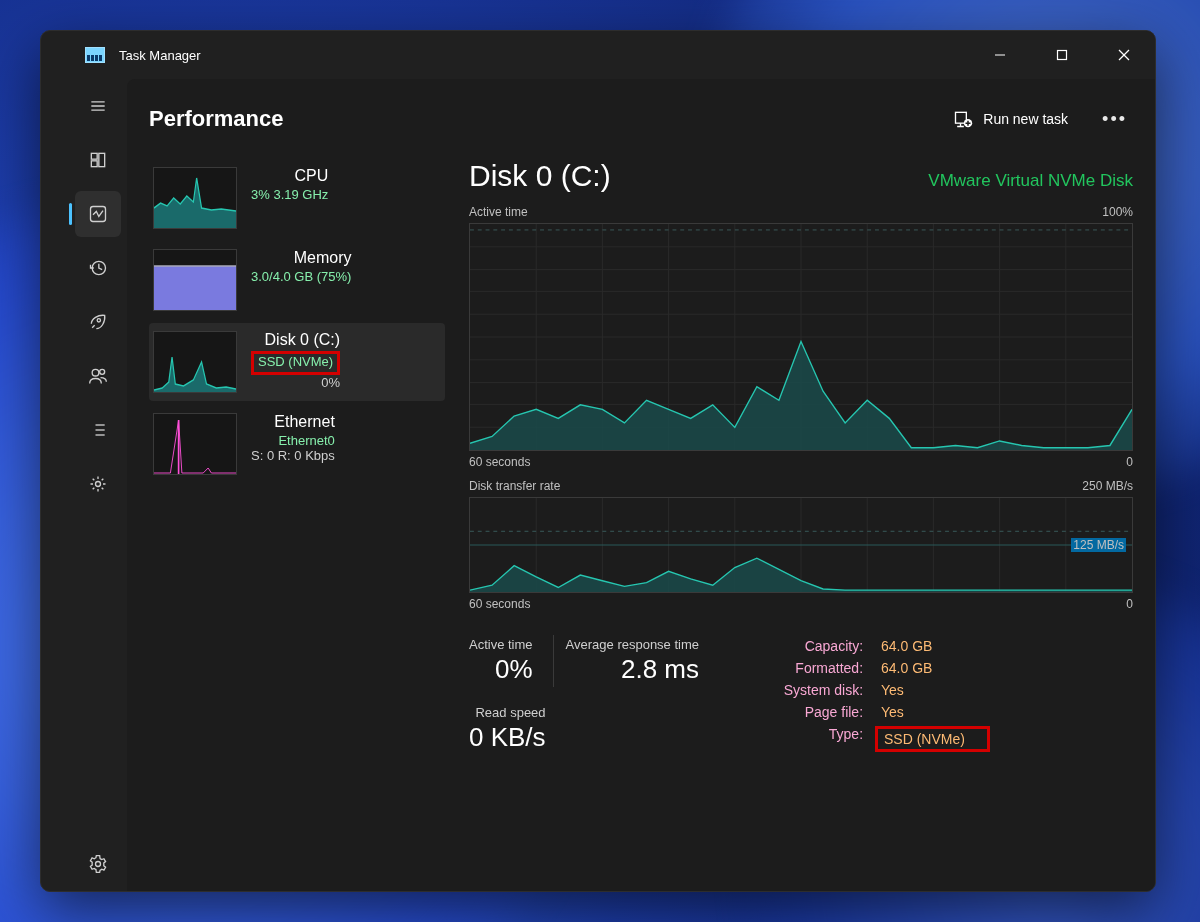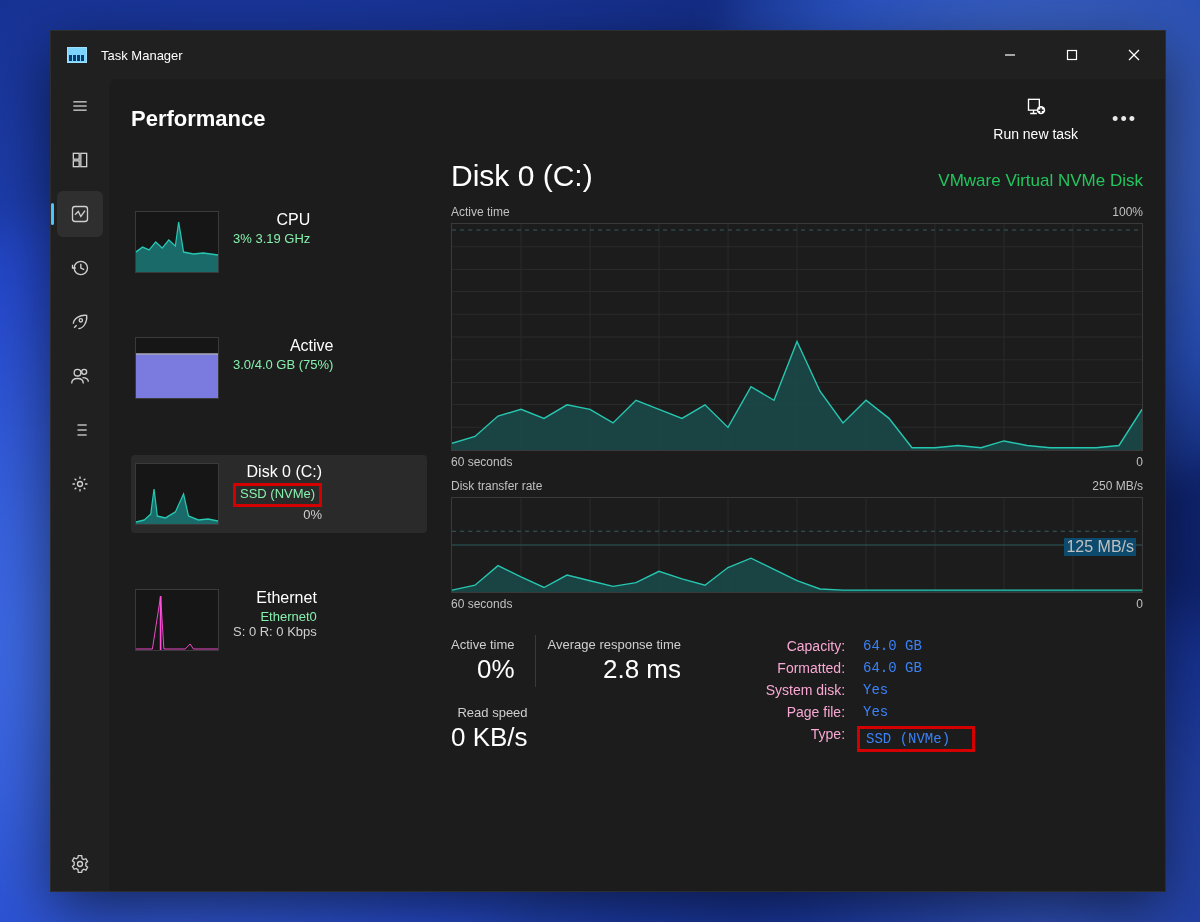--- a/index.html
+++ b/index.html
@@ -8,24 +8,25 @@
     background: radial-gradient(circle at 20% 70%, #3a6ff0 0%, #1e3fb0 40%, #0a1a5a 100%);
     position: relative;
   }
   
   .wp-blob { position: absolute; border-radius: 50%; filter: blur(18px); opacity: .6; }
   .wp-b1{ width:900px;height:900px;left:-300px;top:200px;background:radial-gradient(circle,#5b8bff 0%,#2a4fe0 60%,transparent 80%);}
   .wp-b2{ width:700px;height:700px;right:-200px;top:-200px;background:radial-gradient(circle,#6fa0ff 0%,#3a6ff0 50%,transparent 80%);}
   .wp-b3{ width:600px;height:600px;right:-150px;bottom:-250px;background:radial-gradient(circle,#4f7dff 0%,#1e3fb0 60%,transparent 80%);}
 
   .window {
-    position: absolute; left: 50px; top: 30px; width: 1116px; height: 862px;
-    background: #202020; border-radius: 0; overflow: hidden;
+    position: absolute; left: 40px; top: 30px; width: 1116px; height: 862px;
+    background: #202020; border-radius: 10px; overflow: hidden;
     box-shadow: 0 20px 60px rgba(0,0,0,.6); color: #e8e8e8;
     border: 1px solid #2d2d2d;
+    padding-left: 28px;
   }
   .titlebar {
     height: 48px; display:flex; align-items:center; padding: 0 0 0 16px;
     background:#202020;
   }
   .titlebar .app-icon{
     width:20px;height:16px;background:#7bd5ff;border:1px solid #a0e0ff;position:relative;margin-right:14px;
   }
   .titlebar .app-icon::before{content:"";position:absolute;left:1px;bottom:1px;width:3px;height:6px;background:#0a3a6a;box-shadow:4px 0 0 #0a3a6a,8px 0 0 #0a3a6a,12px 0 0 #0a3a6a;}
   .titlebar .title{ font-size:13px; color:#fff; font-weight:400;}
@@ -51,27 +52,27 @@
 
   .content{
     flex:1; background:#1c1c1c; border-top-left-radius:8px; padding:18px 22px 18px 22px;
     display:flex; flex-direction:column; overflow:hidden;
   }
   .header{
     display:flex; align-items:center; height:44px; margin-bottom:18px;
   }
   .header h1{ font-size:22px; font-weight:600; color:#fff;}
   .header .actions{ margin-left:auto; display:flex; align-items:center; gap:18px;}
-  .runtask{ display:flex; align-items:center; gap:10px; font-size:14px; color:#fff; padding:6px 10px; border-radius:4px;flex-direction:column;}
+  .runtask{ display:flex; align-items:center; gap:10px; font-size:14px; color:#fff; padding:6px 10px; border-radius:4px;}
   .dots{ font-size:18px; letter-spacing:2px; padding:4px 6px; border-radius:4px;}
 
   .main{ display:flex; gap:24px; flex:1; overflow:hidden;}
   .sidepanel{ width:296px; display:flex; flex-direction:column; gap:4px;}
   .res-card{
-    display:flex; gap:14px; padding:8px 8px 8px 4px; border-radius:4px;margin-top:44px;
+    display:flex; gap:14px; padding:8px 8px 8px 4px; border-radius:4px;
   }
   .res-card.selected{ background:#2a2a2a;}
   .thumb{ width:84px; height:62px; position:relative; border:1px solid #3a3a3a; background:#161616;}
   .thumb svg{ position:absolute; inset:0; width:100%; height:100%;}
   .res-text .t1{ font-size:16px; color:#fff; margin-bottom:2px;}
   .res-text .t2{ font-size:13px; color:#86efac;}
   .res-text .t3{ font-size:13px; color:#cfcfcf;}
   .redbox{ display:inline-block; border:3px solid #d40000; padding:0 4px 2px 4px; line-height:1.2;}
 
   .detail{ flex:1; display:flex; flex-direction:column; overflow:hidden;}
@@ -98,21 +99,21 @@
   .stat-group{ display:flex; gap:0;}
   .stat-box{ padding:2px 20px 2px 12px; border-left:1px solid #3a3a3a;}
   .stat-box:first-child{ border-left:none; padding-left:0;}
   .stat-box .lbl{ font-size:13px; color:#cfcfcf; margin-bottom:2px;}
   .stat-box .val{ font-size:26px; color:#fff; font-weight:300;}
   .stat-row2{ margin-top:16px;}
 
   .info-table{ font-size:14px; }
   .info-table .row{ display:flex; gap:18px; padding:3px 0;}
   .info-table .k{ width:104px; color:#f9a8d4;}
-  .info-table .v{ color:#3b82f6;font-family:Liberation Mono, monospace;}
+  .info-table .v{ color:#fdba74;}
   .redbox2{ border:3px solid #d40000; padding:2px 22px 2px 6px; margin-left:-6px;}
 </style>
 </head>
 <body>
 
 <div class="wp-blob wp-b1"></div>
 <div class="wp-blob wp-b2"></div>
 <div class="wp-blob wp-b3"></div>
 
 <div class="window">
@@ -246,21 +247,21 @@
           </div>
 
           <div class="res-card">
             <div class="thumb">
               <svg viewBox="0 0 100 60" preserveAspectRatio="none">
                 <rect x="0" y="16" width="100" height="44" fill="#7a7adf"></rect>
                 <line x1="0" y1="16" x2="100" y2="16" stroke="#aab" stroke-width="1.5"></line>
               </svg>
             </div>
             <div class="res-text">
-              <div class="t1">Active</div>
+              <div class="t1">Memory</div>
               <div class="t2">3.0/4.0 GB (75%)</div>
             </div>
           </div>
 
           <div class="res-card selected">
             <div class="thumb">
               <svg viewBox="0 0 100 60" preserveAspectRatio="none">
                 <polygon class="area" fill="#1a6a6a" points="0,58 10,56 18,50 22,25 26,52 36,54 48,48 58,30 64,52 76,56 88,55 100,57 100,60 0,60"></polygon>
                 <polyline stroke="#26c6b0" stroke-width="1.5" fill="none" points="0,58 10,56 18,50 22,25 26,52 36,54 48,48 58,30 64,52 76,56 88,55 100,57"></polyline>
               </svg>
@@ -348,21 +349,21 @@
                     <line x1="408" y1="0" x2="408" y2="96"></line>
                     <line x1="476" y1="0" x2="476" y2="96"></line>
                     <line x1="544" y1="0" x2="544" y2="96"></line>
                     <line x1="612" y1="0" x2="612" y2="96"></line>
                 </g>
                 <line class="line125" x1="0" y1="48" x2="680" y2="48"></line>
                 <line class="dashed" x1="0" y1="34" x2="680" y2="34"></line>
                 <polygon id="c2area" class="area" points="0,96 0,94.08 22.666666666666668,89.088 45.333333333333336,69.12 68,80.64 90.66666666666667,91.392 113.33333333333333,78.72 136,84.48 158.66666666666666,90.24 181.33333333333334,86.4 204,74.88 226.66666666666666,82.56 249.33333333333331,89.088 272,71.03999999999999 294.6666666666667,61.44 317.3333333333333,72.96000000000001 340,84.48 362.6666666666667,92.928 385.3333333333333,94.08 408,94.08 430.66666666666663,94.08 453.3333333333333,94.08 475.99999999999994,94.08 498.66666666666663,94.08 521.3333333333334,94.08 544,94.08 566.6666666666667,94.08 589.3333333333334,94.08 612,94.08 634.6666666666666,94.08 657.3333333333334,94.08 680,94.08 680,96"></polygon>
                 <polyline id="c2line" class="linep" points="0,94.08 22.666666666666668,89.088 45.333333333333336,69.12 68,80.64 90.66666666666667,91.392 113.33333333333333,78.72 136,84.48 158.66666666666666,90.24 181.33333333333334,86.4 204,74.88 226.66666666666666,82.56 249.33333333333331,89.088 272,71.03999999999999 294.6666666666667,61.44 317.3333333333333,72.96000000000001 340,84.48 362.6666666666667,92.928 385.3333333333333,94.08 408,94.08 430.66666666666663,94.08 453.3333333333333,94.08 475.99999999999994,94.08 498.66666666666663,94.08 521.3333333333334,94.08 544,94.08 566.6666666666667,94.08 589.3333333333334,94.08 612,94.08 634.6666666666666,94.08 657.3333333333334,94.08 680,94.08"></polyline>
               </svg>
-              <span style="position:absolute;right:6px;top:40px;font-size:16px;color:#c0c0c0;background:#0c4a6e;padding:0 2px;">125 MB/s</span>
+              <span style="position:absolute;right:6px;top:40px;font-size:12px;color:#c0c0c0;background:#0369a1;padding:0 2px;">125 MB/s</span>
             </div>
             <div class="chart-labels bottom">
               <span>60 seconds</span>
               <span>0</span>
             </div>
           </div>
 
           <div class="stats">
             <div class="stat-col">
               <div class="stat-group">

